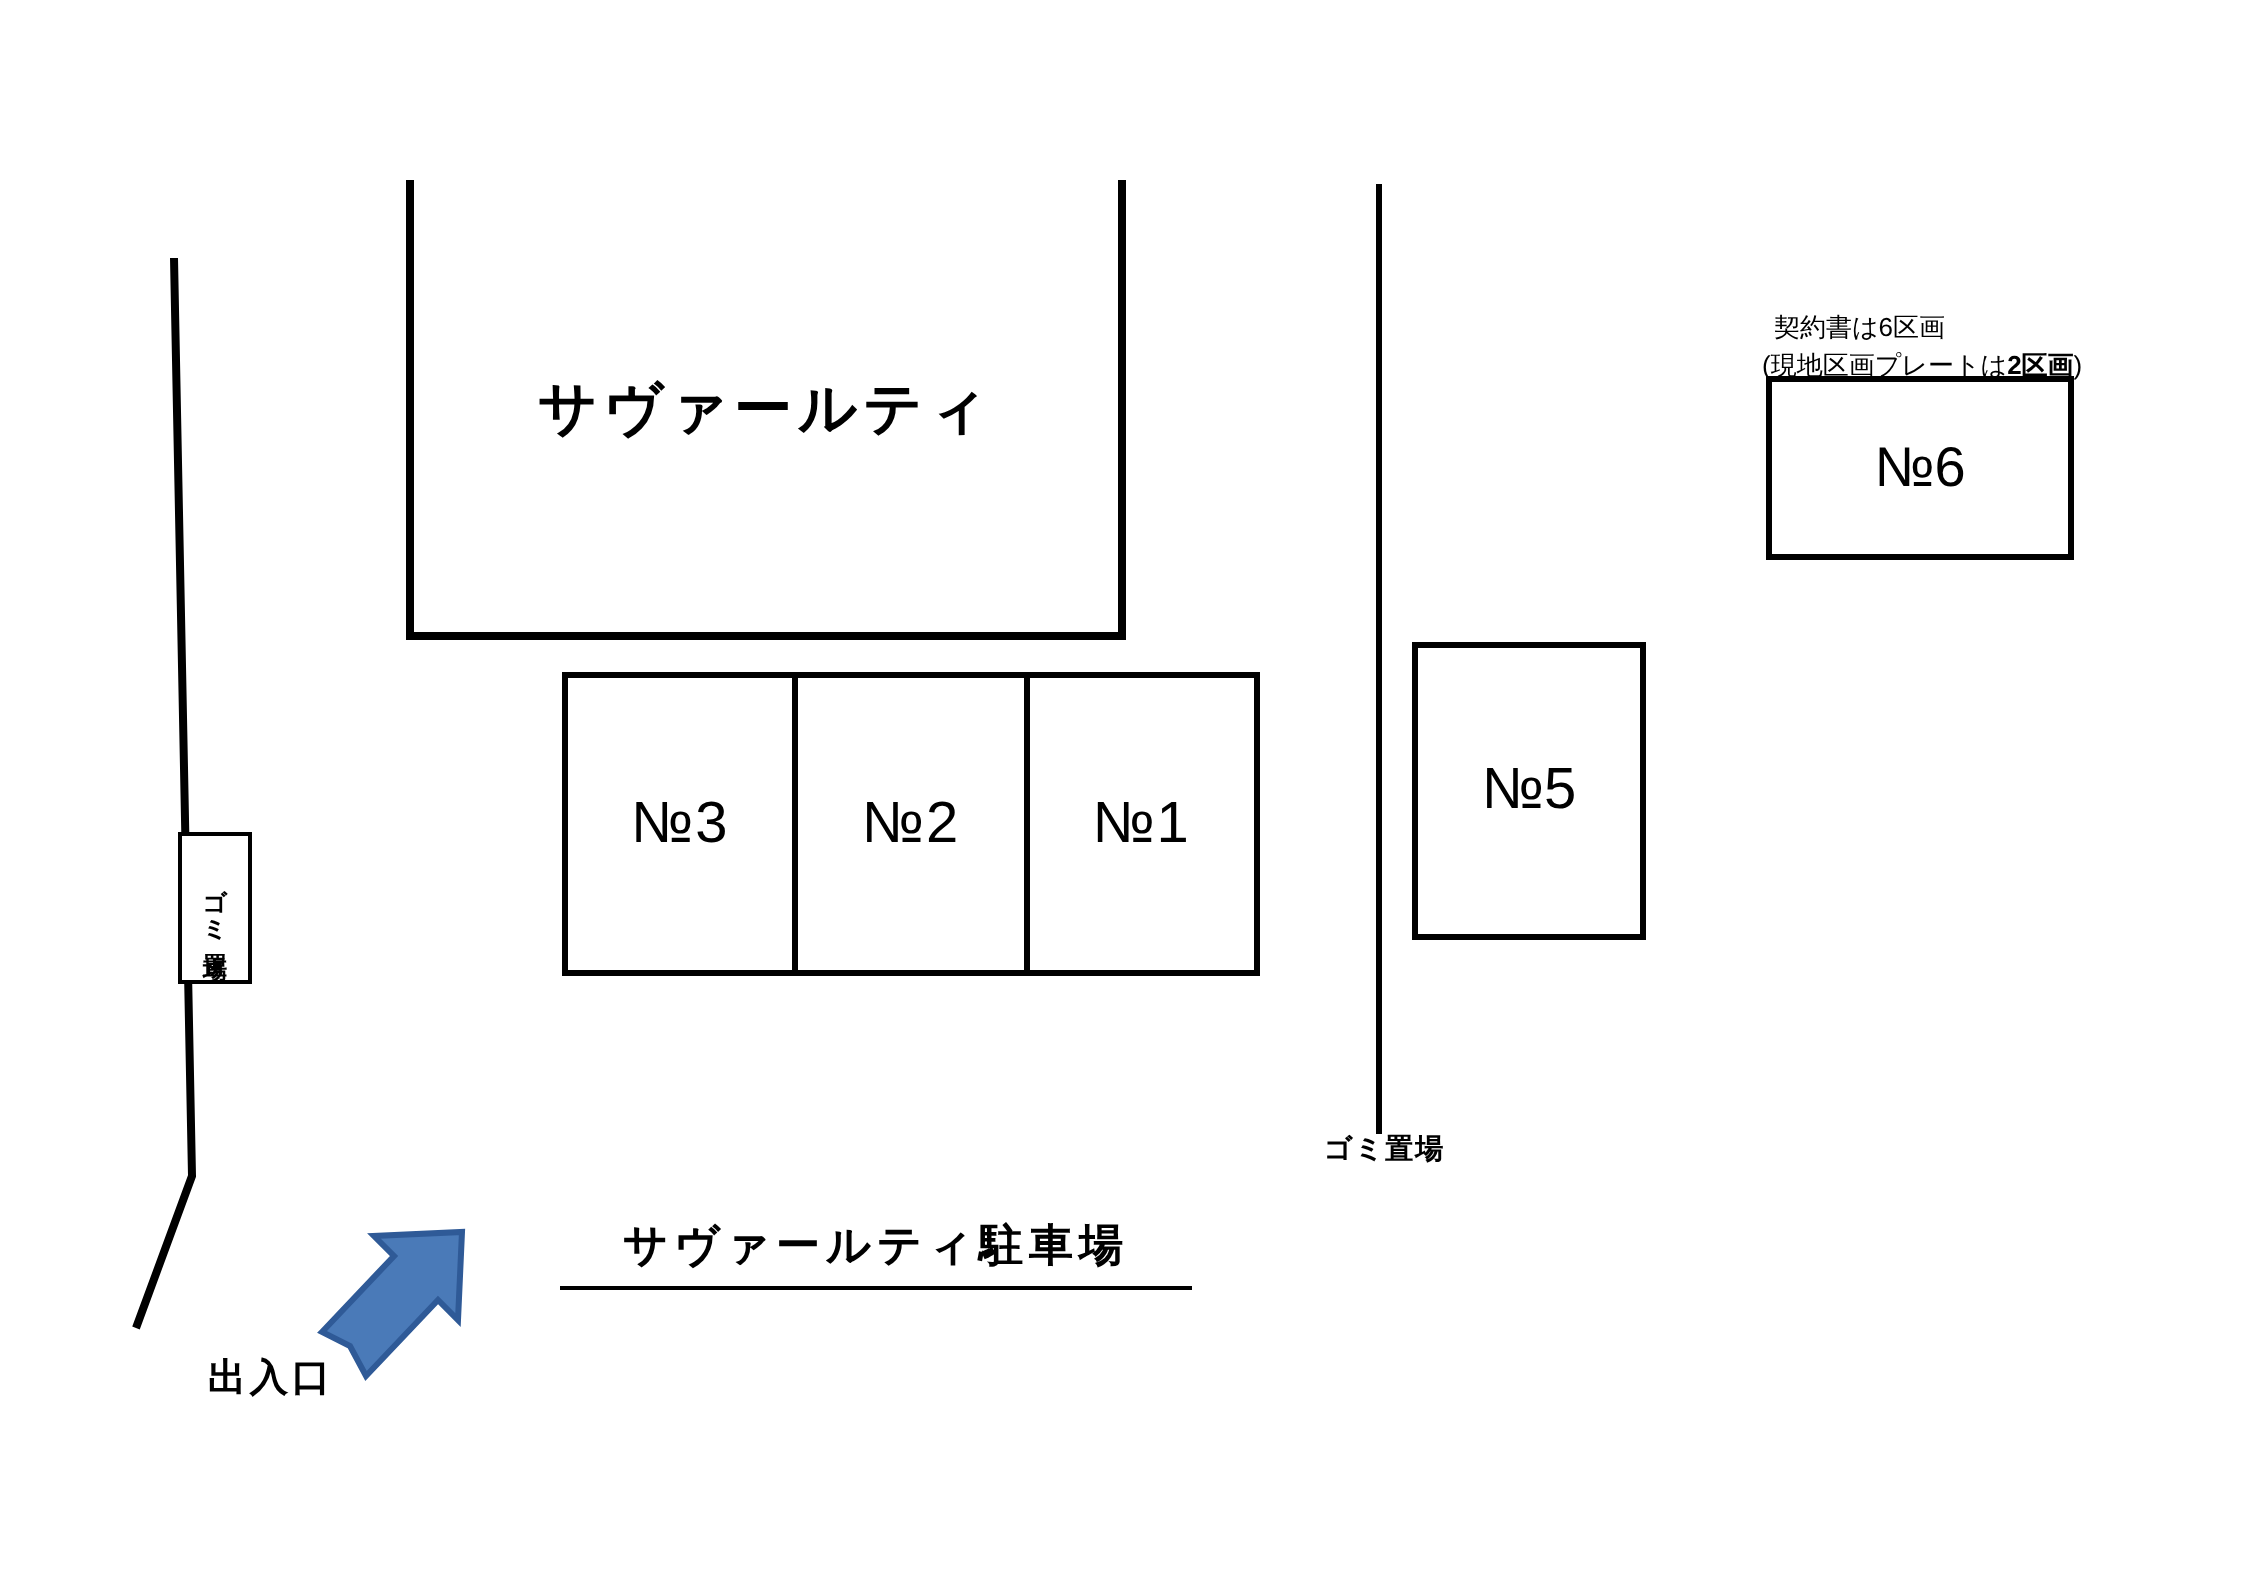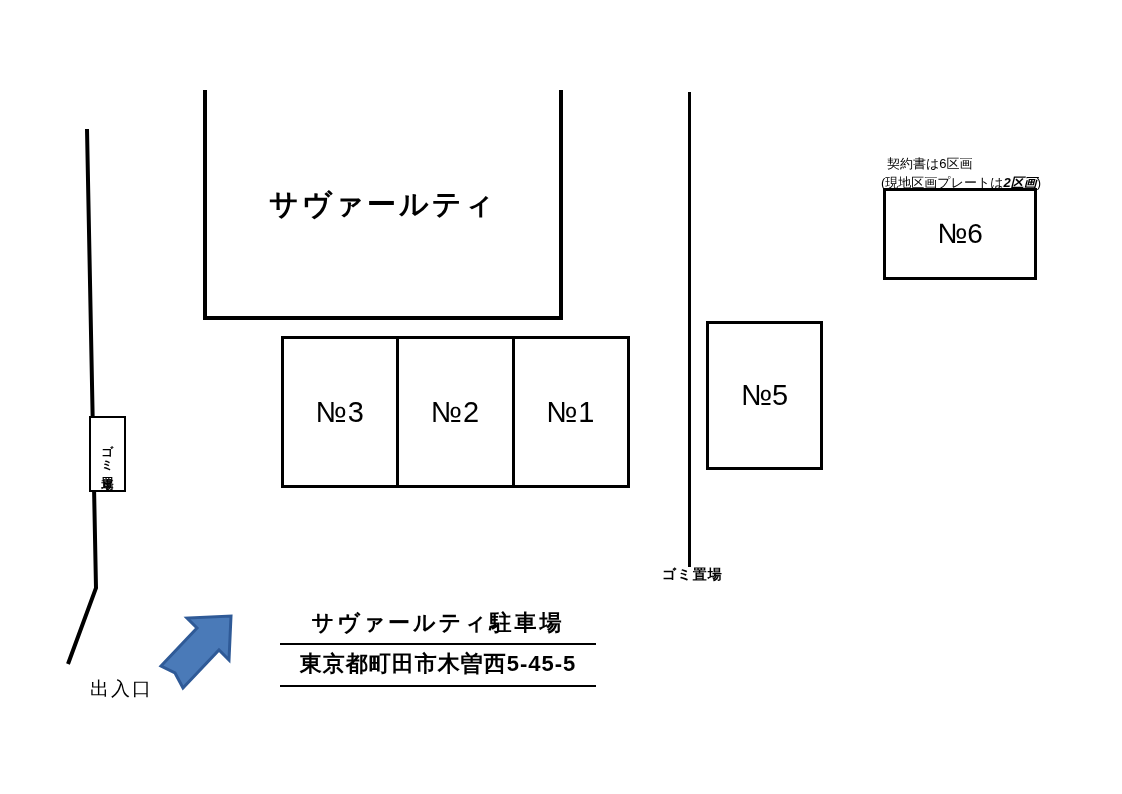--- a/index.html
+++ b/index.html
@@ -46,35 +46,35 @@
   #no5-note .l1{padding-left:8px;}
 
   
   #no6-box{
     left:883px;top:188px;width:154px;height:92px;border:3px solid #000;
     box-sizing:border-box;display:flex;align-items:center;justify-content:center;
     font-size:28px;
   }
   #no6-note{left:881px;top:154px;font-size:13px;line-height:19px;white-space:nowrap;}
   #no6-note .l1{padding-left:6px;}
-  .note-bold{font-weight:bold;font-style:italic;}
+  .note-bold{font-weight:bold;}
 
   
   #garbage-box{
     left:89px;top:416px;width:37px;height:76px;border:2px solid #000;
     box-sizing:border-box;background:#fff;
     display:flex;align-items:center;justify-content:center;
   }
   #garbage-label{
     writing-mode:vertical-rl;text-orientation:upright;
     font-size:12px;font-weight:bold;letter-spacing:2px;line-height:1;
   }
 
   
-  #entrance-label{left:90px;top:676px;font-size:19px;font-weight:normal;letter-spacing:2px;}
+  #entrance-label{left:104px;top:676px;font-size:19px;font-weight:bold;letter-spacing:2px;}
 
   
   #footer-block{left:280px;top:608px;width:316px;}
   #lot-name{
     text-align:center;font-size:22px;font-weight:bold;letter-spacing:3px;
     padding-bottom:5px;border-bottom:2px solid #000;
   }
   #lot-address{
     text-align:center;font-size:22px;font-weight:bold;letter-spacing:1px;
     padding-top:4px;padding-bottom:6px;border-bottom:2px solid #000;white-space:nowrap;
@@ -114,16 +114,15 @@
   <div id="no6-box" class="abs">№6</div>
 
   <div id="garbage-box" class="abs">
     <div id="garbage-label">ゴミ置場</div>
   </div>
 
   <div id="entrance-label" class="abs">出入口</div>
 
   <div id="footer-block" class="abs">
     <div id="lot-name">サヴァールティ駐車場</div>
-    <div id="lot-address">東京都町田市木曽西5-45-5</div>
   </div>
 
 </div>
 
 </body></html>

